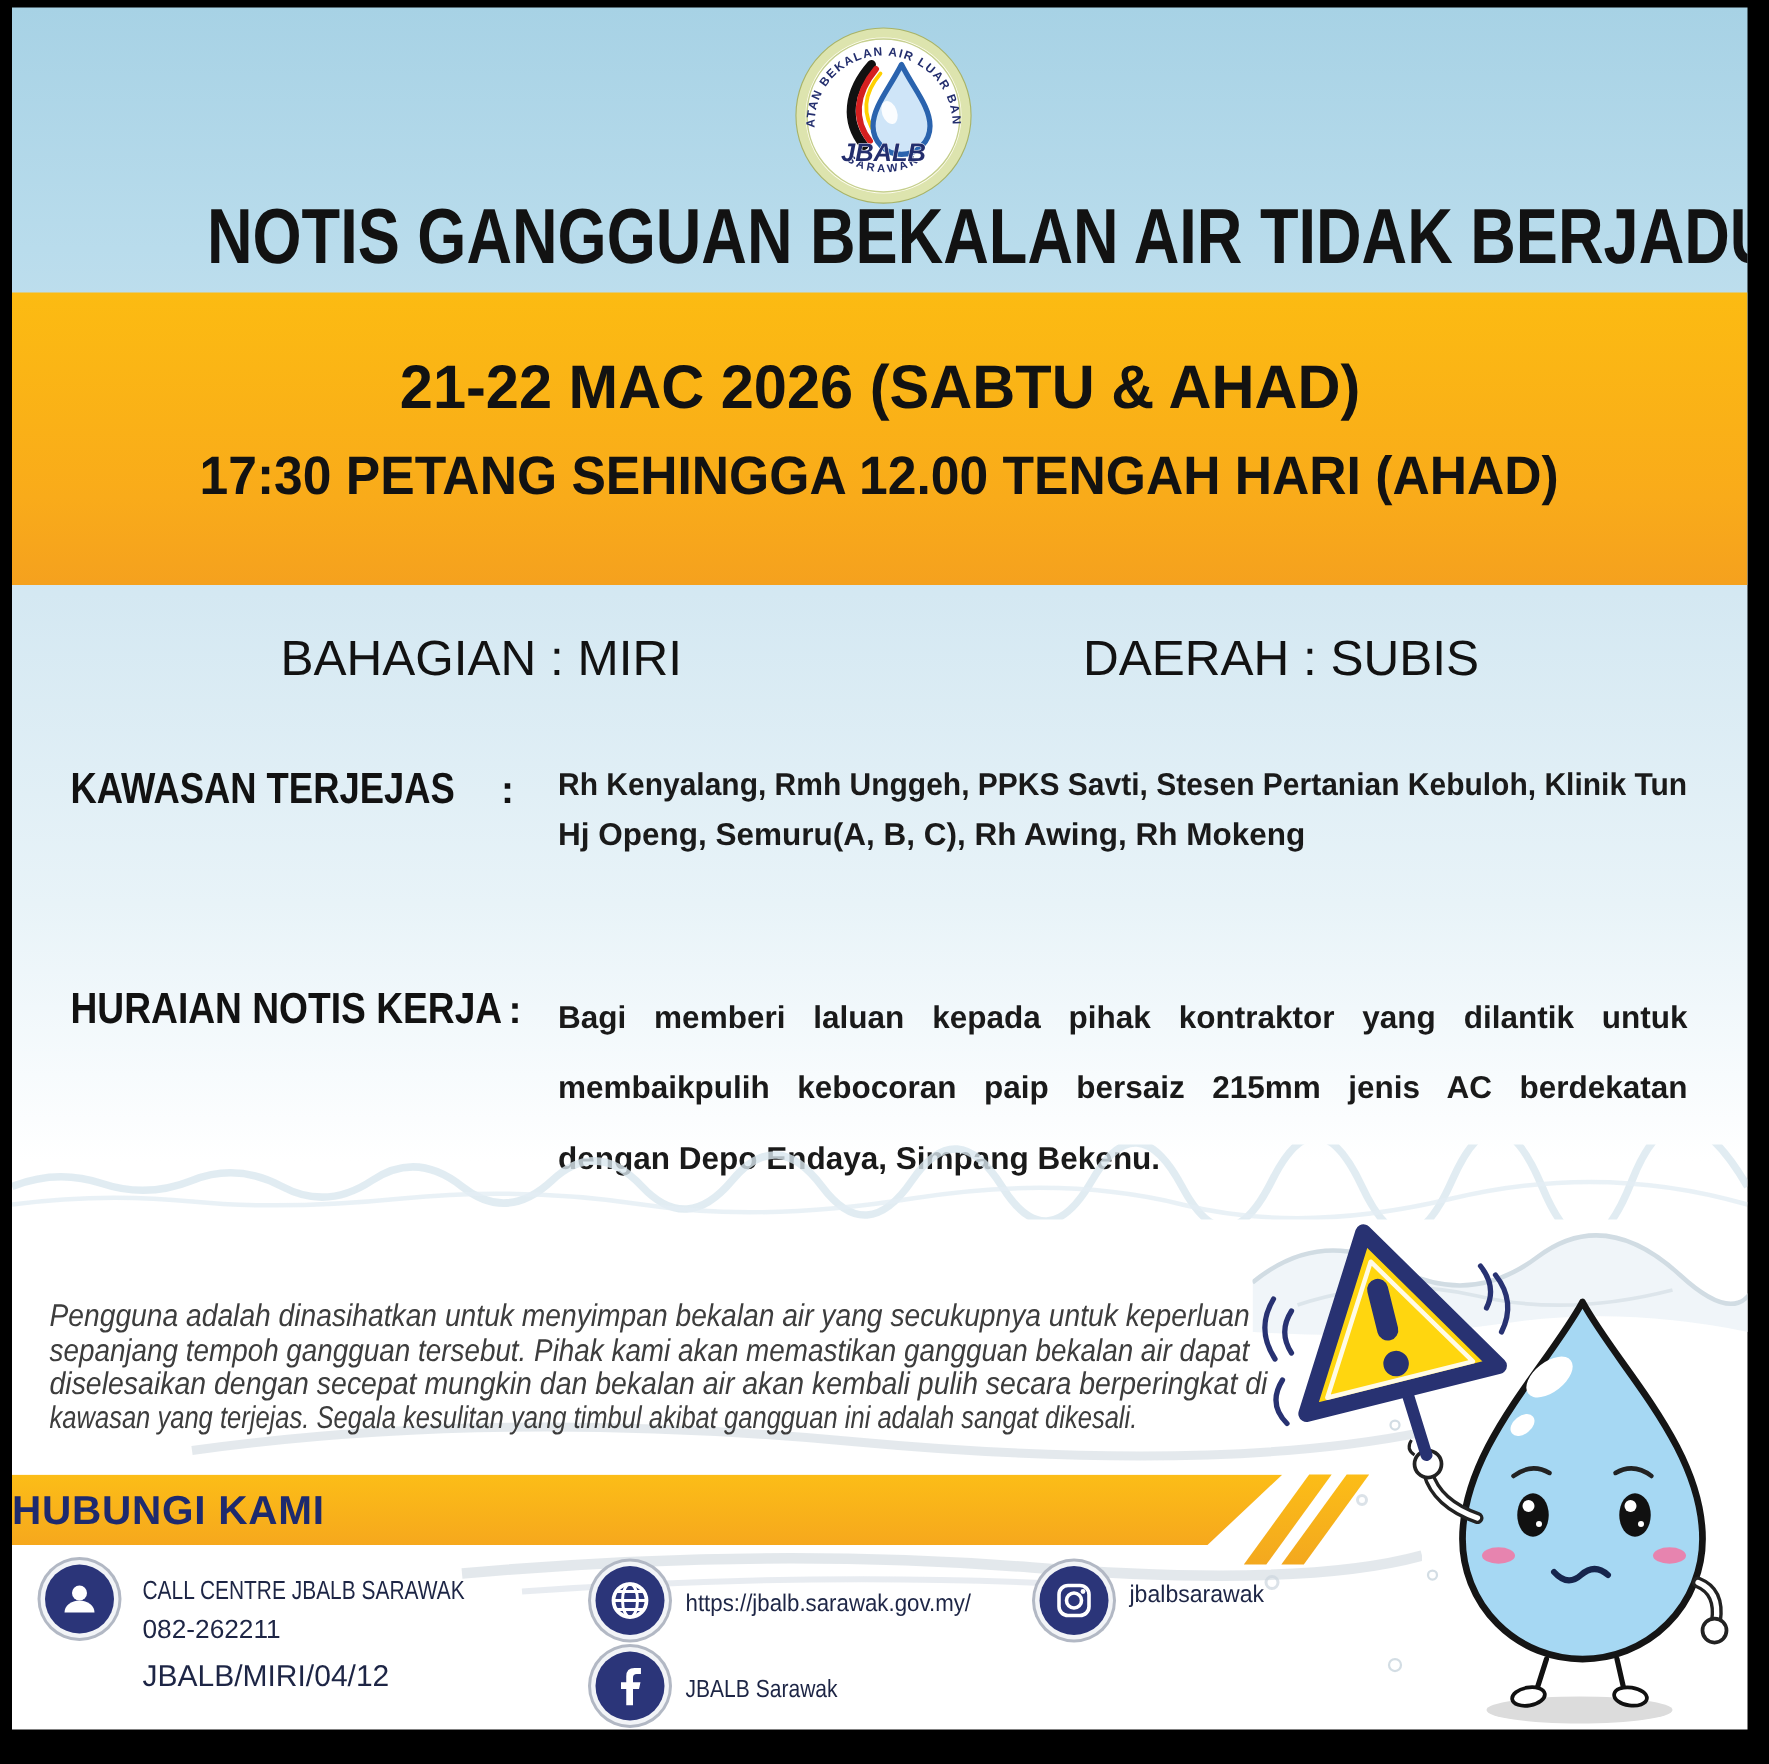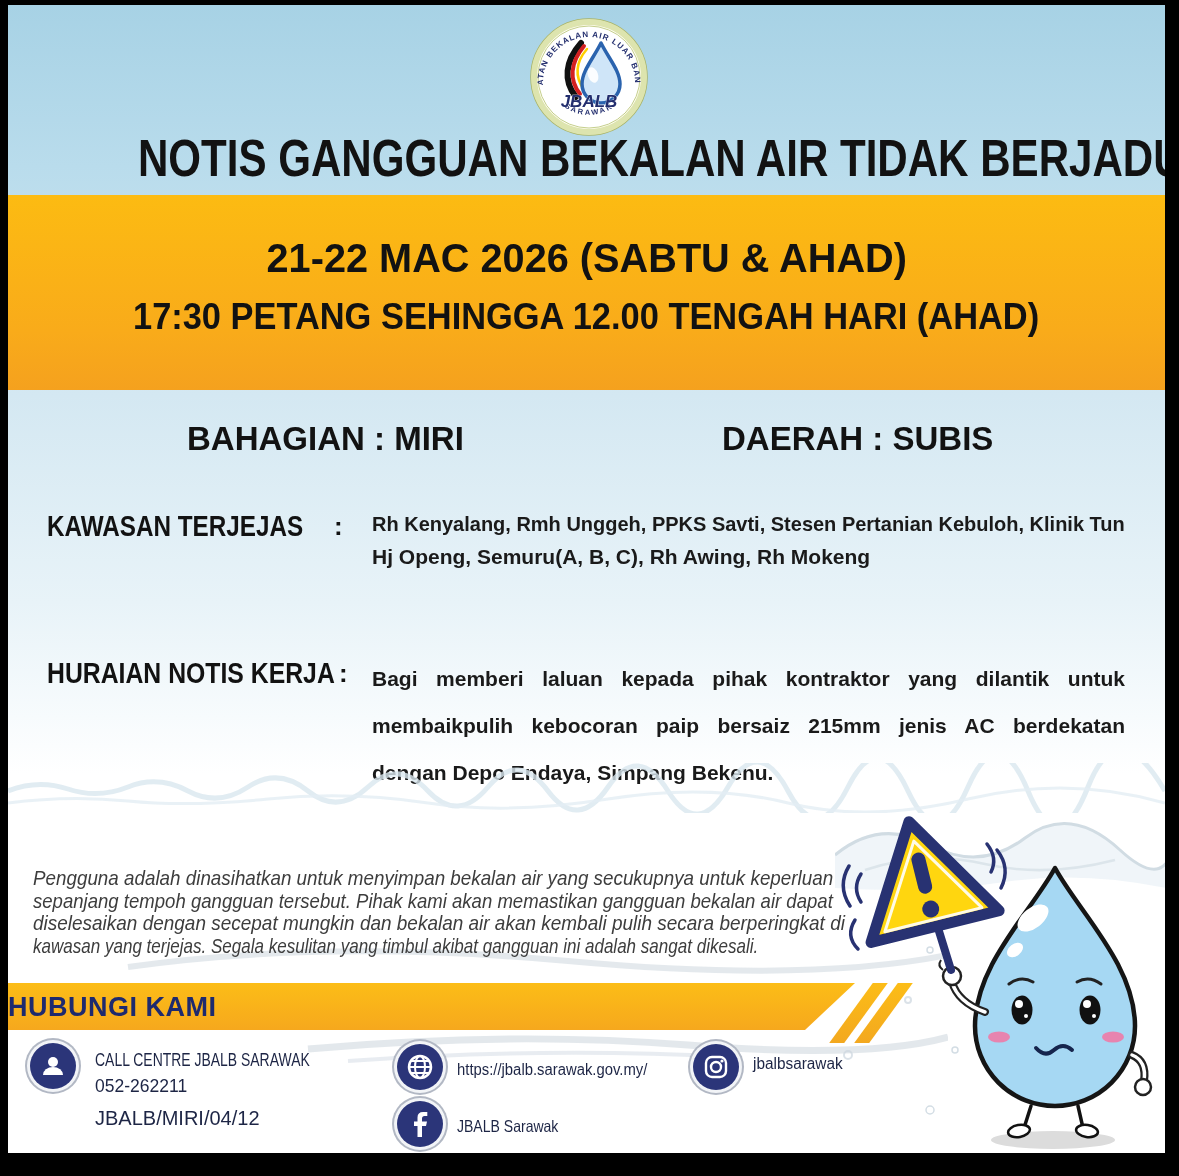--- a/index.html
+++ b/index.html
@@ -24,21 +24,21 @@
     position:absolute;top:190px;left:0;width:100%;height:195px;
     background:linear-gradient(180deg,#fcbb12 0%,#f9ab1a 70%,#f5a11e 100%);
     text-align:center;
   }
   .band .l1{margin-top:40px;}
   .band .l1 .fitline{font-size:41px;font-weight:700;color:#121212;}
   .band .l2{margin-top:14px;}
   .band .l2 .fitline{font-size:36px;font-weight:700;color:#121212;}
 
   
-  .loc{font-size:33px;font-weight:700;color:#121212;}
+  .loc{font-size:33px;font-weight:400;color:#121212;}
 
   
   .sec-label{font-size:29px;font-weight:700;color:#121212;}
   .sec-colon{font-size:26px;font-weight:700;color:#121212;}
   .sec-value{font-size:21px;font-weight:700;color:#1a1a1a;}
   .kaw-line{line-height:33px;height:33px;}
   .hur-wrap{width:753px;}
   .hur-line{line-height:47px;font-size:21px;font-weight:700;color:#1a1a1a;}
   .just{text-align:justify;text-align-last:justify;width:753px;}
 
@@ -233,21 +233,21 @@
   </svg>
 
   <div class="cicon" style="left:22px;top:1038px;">
     <svg width="26" height="26" viewBox="0 0 26 26">
       <circle cx="13" cy="9" r="5" fill="#ffffff"></circle>
       <path d="M3 22 a10 8 0 0 1 20 0 Z" fill="#ffffff"></path>
     </svg>
   </div>
   <div class="abs ctext" style="left:87px;top:1042px;font-size:17.5px;line-height:26px;">
     <div><span class="fitline" style="transform: scaleX(0.797153); transform-origin: left center;">CALL CENTRE JBALB SARAWAK</span></div>
-    <div><span class="fitline" style="transform: none;">052-262211</span></div>
+    <div><span class="fitline" style="transform: none;">082-262211</span></div>
   </div>
 
   <div class="abs ctext nowrap" style="left:87px;top:1102px;font-size:20px;">JBALB/MIRI/04/12</div>
 
   <div class="cicon" style="left:389px;top:1039px;">
     <svg width="28" height="28" viewBox="0 0 28 28">
       <circle cx="14" cy="14" r="11" fill="none" stroke="#ffffff" stroke-width="2.5"></circle>
       <ellipse cx="14" cy="14" rx="5" ry="11" fill="none" stroke="#ffffff" stroke-width="2"></ellipse>
       <line x1="3" y1="14" x2="25" y2="14" stroke="#ffffff" stroke-width="2"></line>
       <line x1="5" y1="8" x2="23" y2="8" stroke="#ffffff" stroke-width="2"></line>

